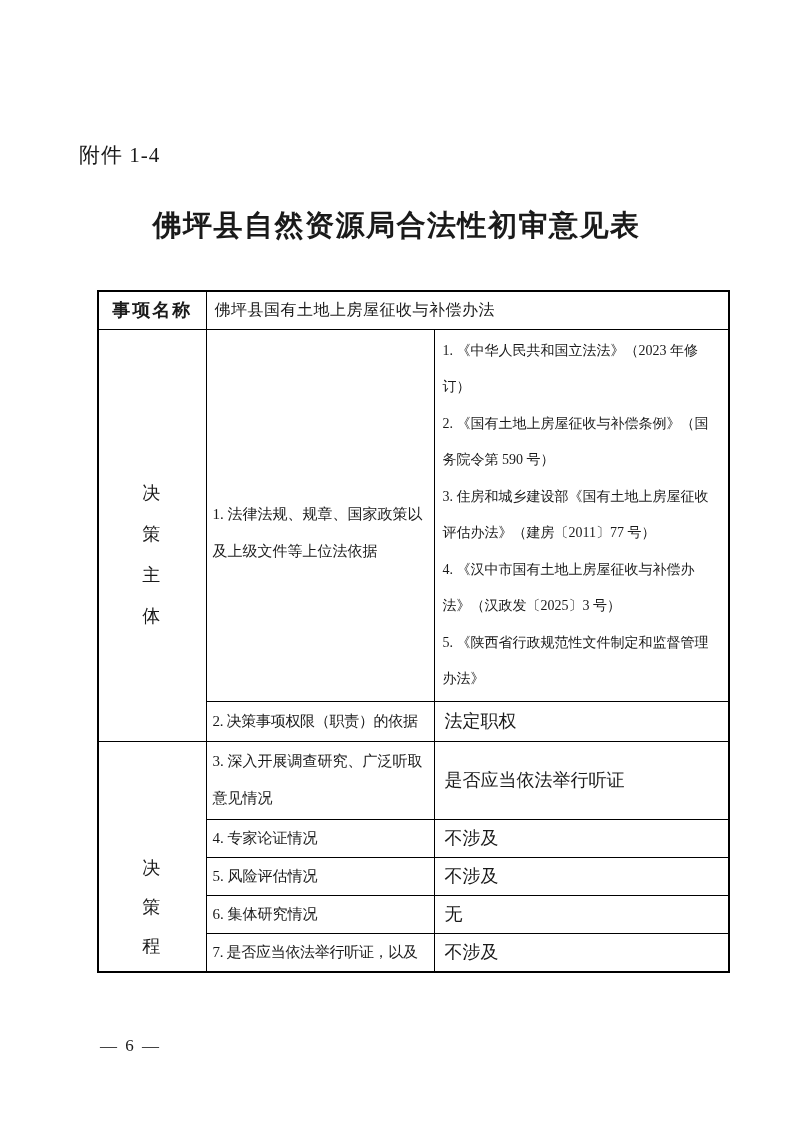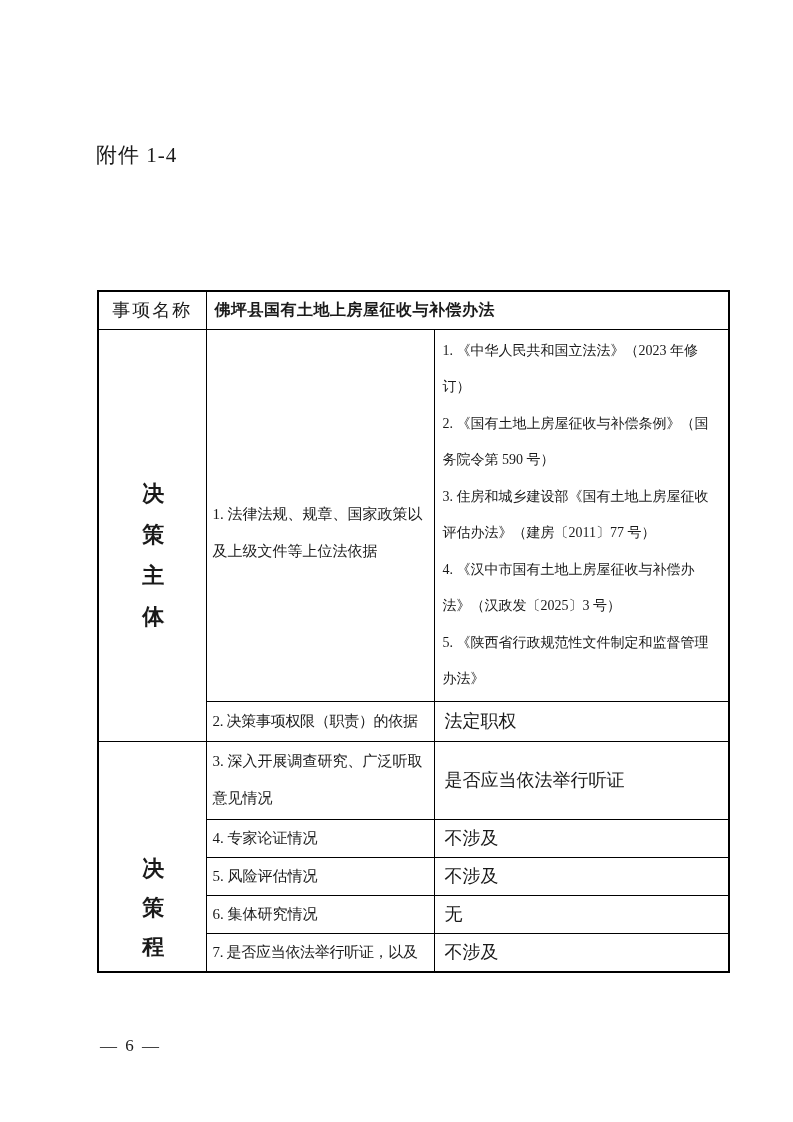--- a/index.html
+++ b/index.html
@@ -6,21 +6,21 @@
   .page{
     position:relative;
     width:793px;height:1122px;
     margin:0 auto;
     background:#ffffff;
     font-family:"Liberation Serif","DejaVu Serif",serif;
     color:#1a1a1a;
     overflow:hidden;
   }
   .attachment-label{
-    position:absolute;left:96px;top:141px;
+    position:absolute;left:79px;top:141px;
     font-size:21px;letter-spacing:1px;
   }
   .doc-title{
     position:absolute;left:0;top:206px;width:100%;
     text-align:center;
     font-size:29px;font-weight:bold;letter-spacing:1.5px;
   }
   table.review-table{
     position:absolute;left:97px;top:290px;
     width:631px;
@@ -36,35 +36,34 @@
   .h-r1{height:38px;}
   .h-r2{height:372px;}
   .h-r3{height:40px;}
   .h-r4{height:78px;}
   .h-r5{height:35px;}
   .h-r6{height:37px;margin-top:12px;}
   .h-r7{height:37px;}
   .h-r8{height:38px;}
   .item-name-cell{
     text-align:center;
-    font-weight:normal;
+    font-weight:bold;
     font-size:18px;letter-spacing:2px;
   }
   .item-value-cell{
     font-size:16px;
     padding:0 8px;
     letter-spacing:0.5px;
-    font-weight:bold;
   }
   .sec-cell{vertical-align:top;}
   .v-label{
     width:20px;margin:0 auto;
-    font-weight:bold;font-size:22px;
+    font-weight:normal;font-size:18px;
     line-height:41px;
-    word-break:break-all;text-align:center;
+    word-break:break-all;text-align:left;
   }
   .v-label-1{padding-top:40px;}
   .v-label-2{padding-top:102px;line-height:39px;}
   .q-cell{
     font-size:15px;
     line-height:37px;
     padding:0 6px;
   }
   .q-top{vertical-align:top;padding-top:36px;margin-top:48px;}
   .q-tight{letter-spacing:-0.3px;white-space:nowrap;}
@@ -85,20 +84,21 @@
     font-size:17px;letter-spacing:2px;
   }
 </style>
 </head>
 <body>
 
 <div class="page">
 
   <div class="attachment-label">附件 1-4</div>
 
+  <div class="doc-title">佛坪县自然资源局合法性初审意见表</div>
 
   <table class="review-table">
     <colgroup>
       <col style="width:108px">
       <col style="width:228px">
       <col style="width:295px">
     </colgroup>
     <tbody>
       <tr class="h-r1">
         <td class="item-name-cell">事项名称</td>

